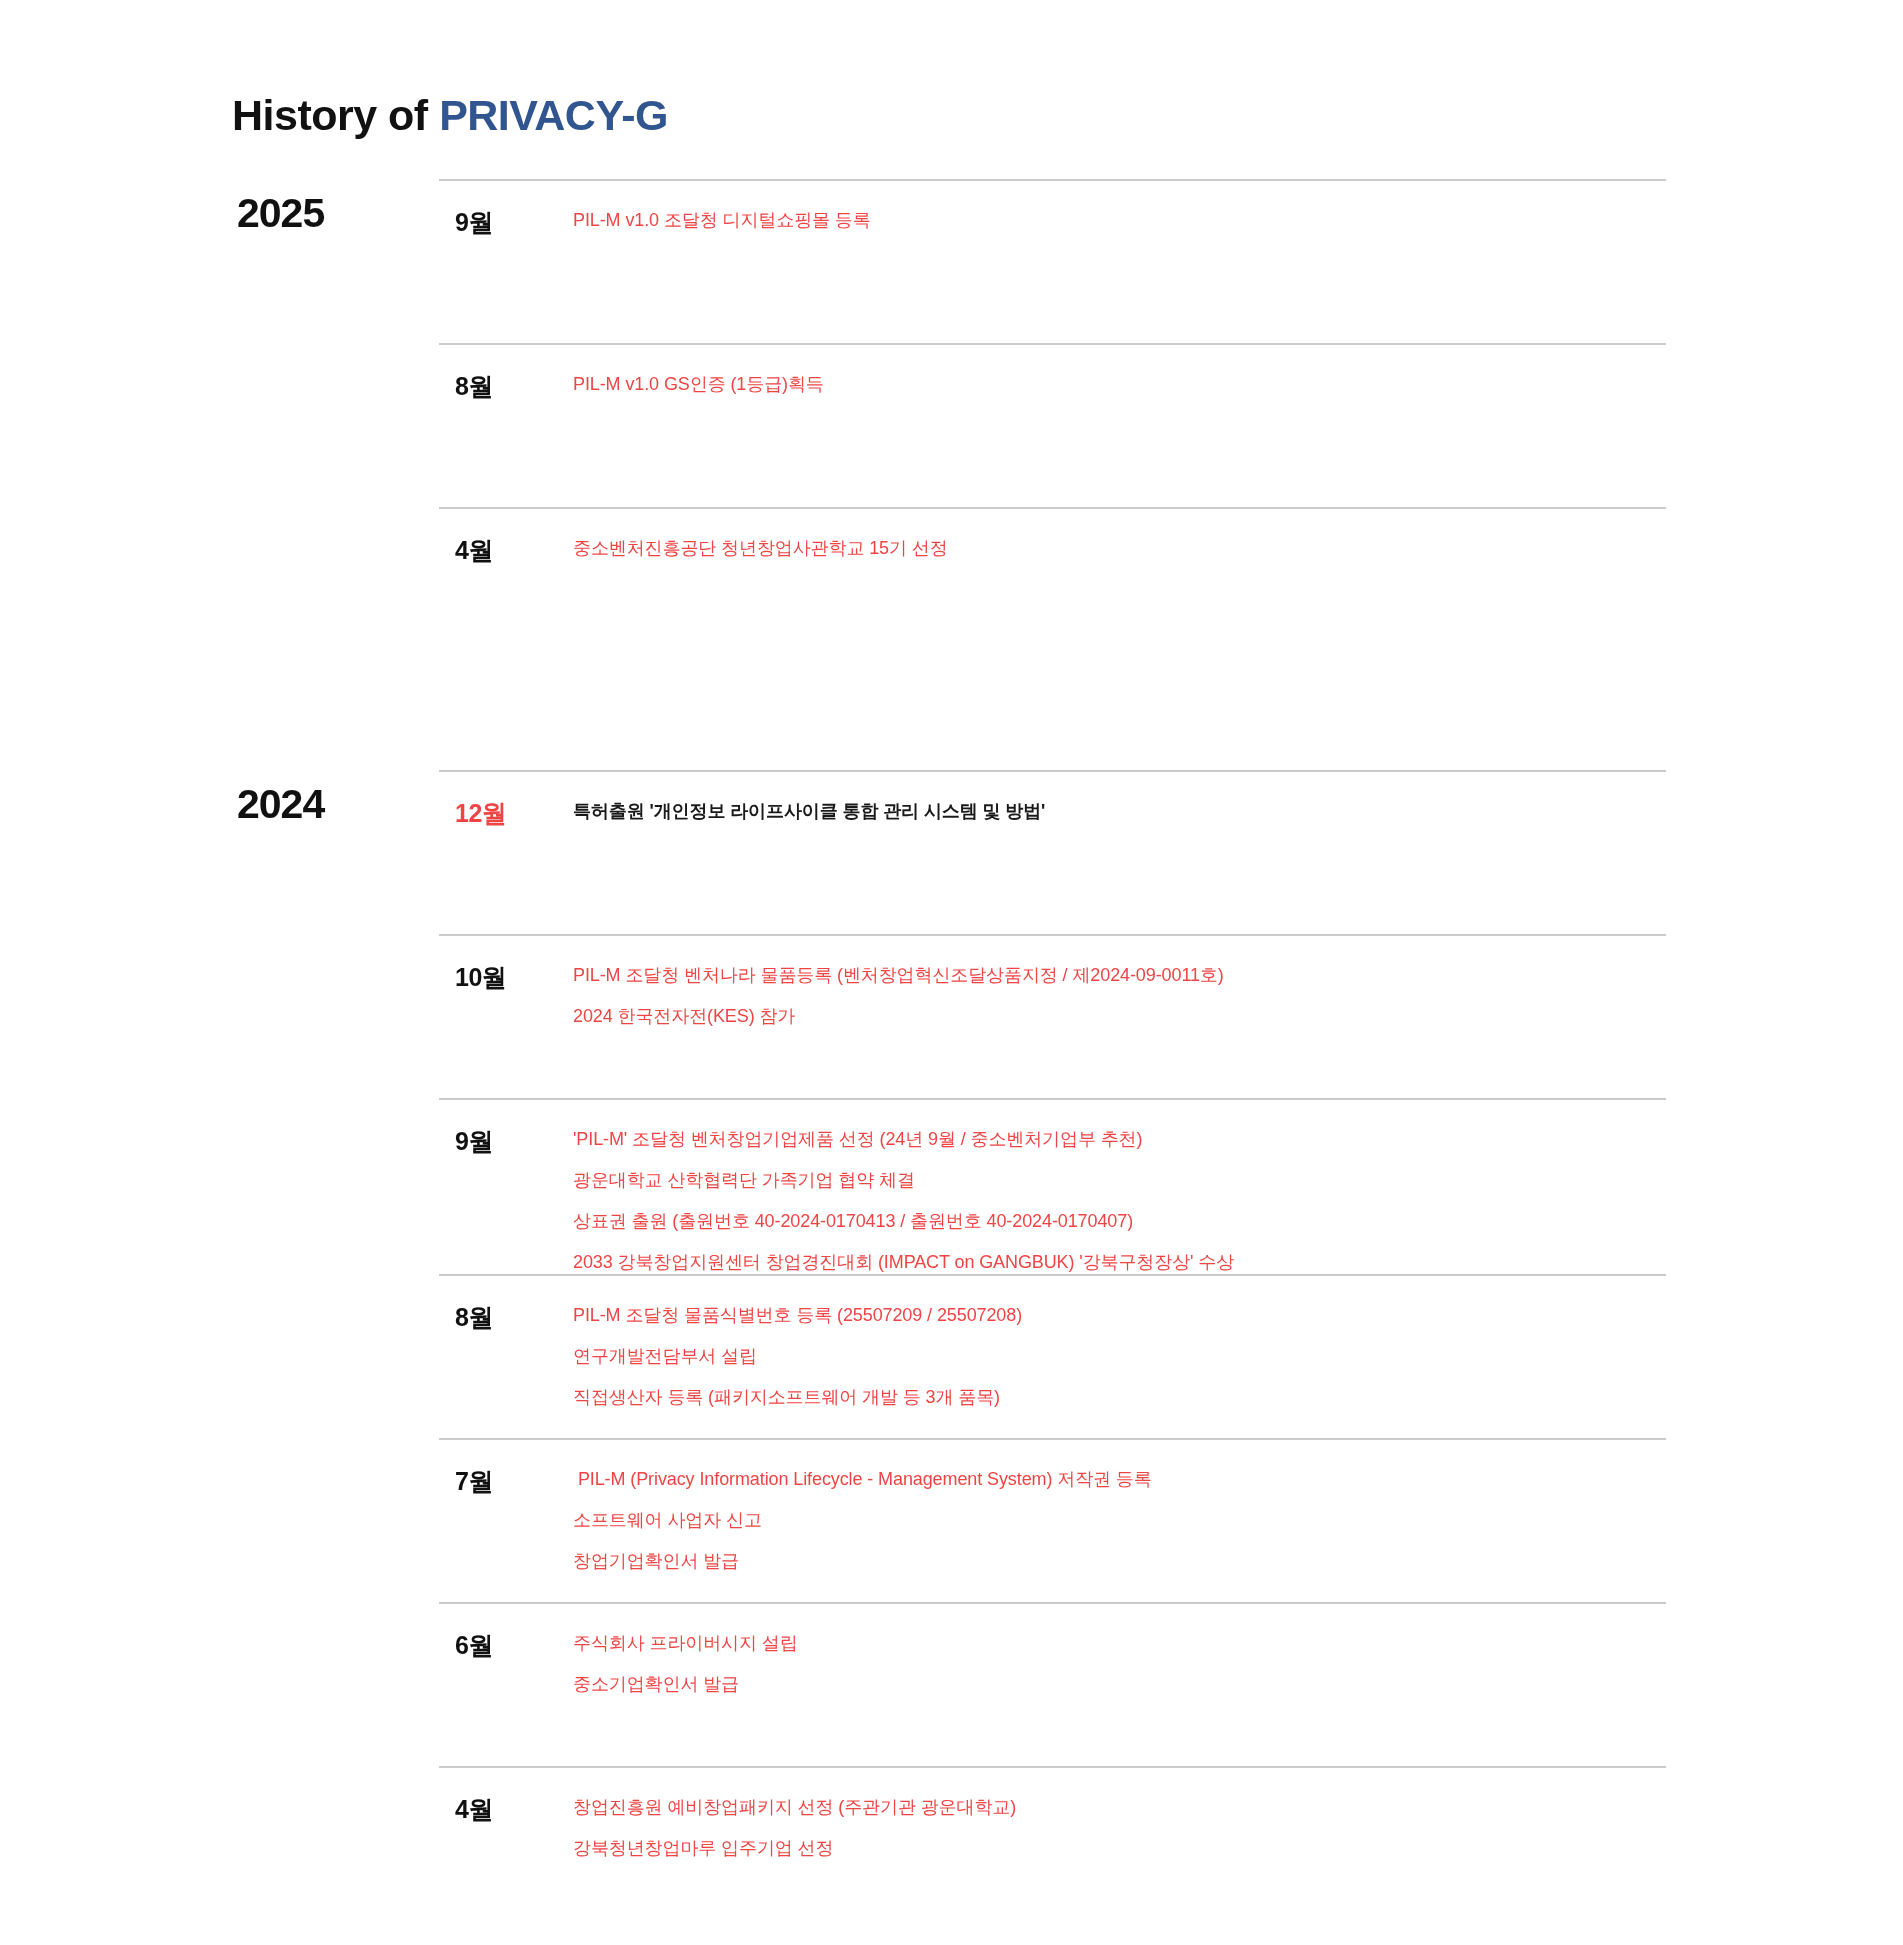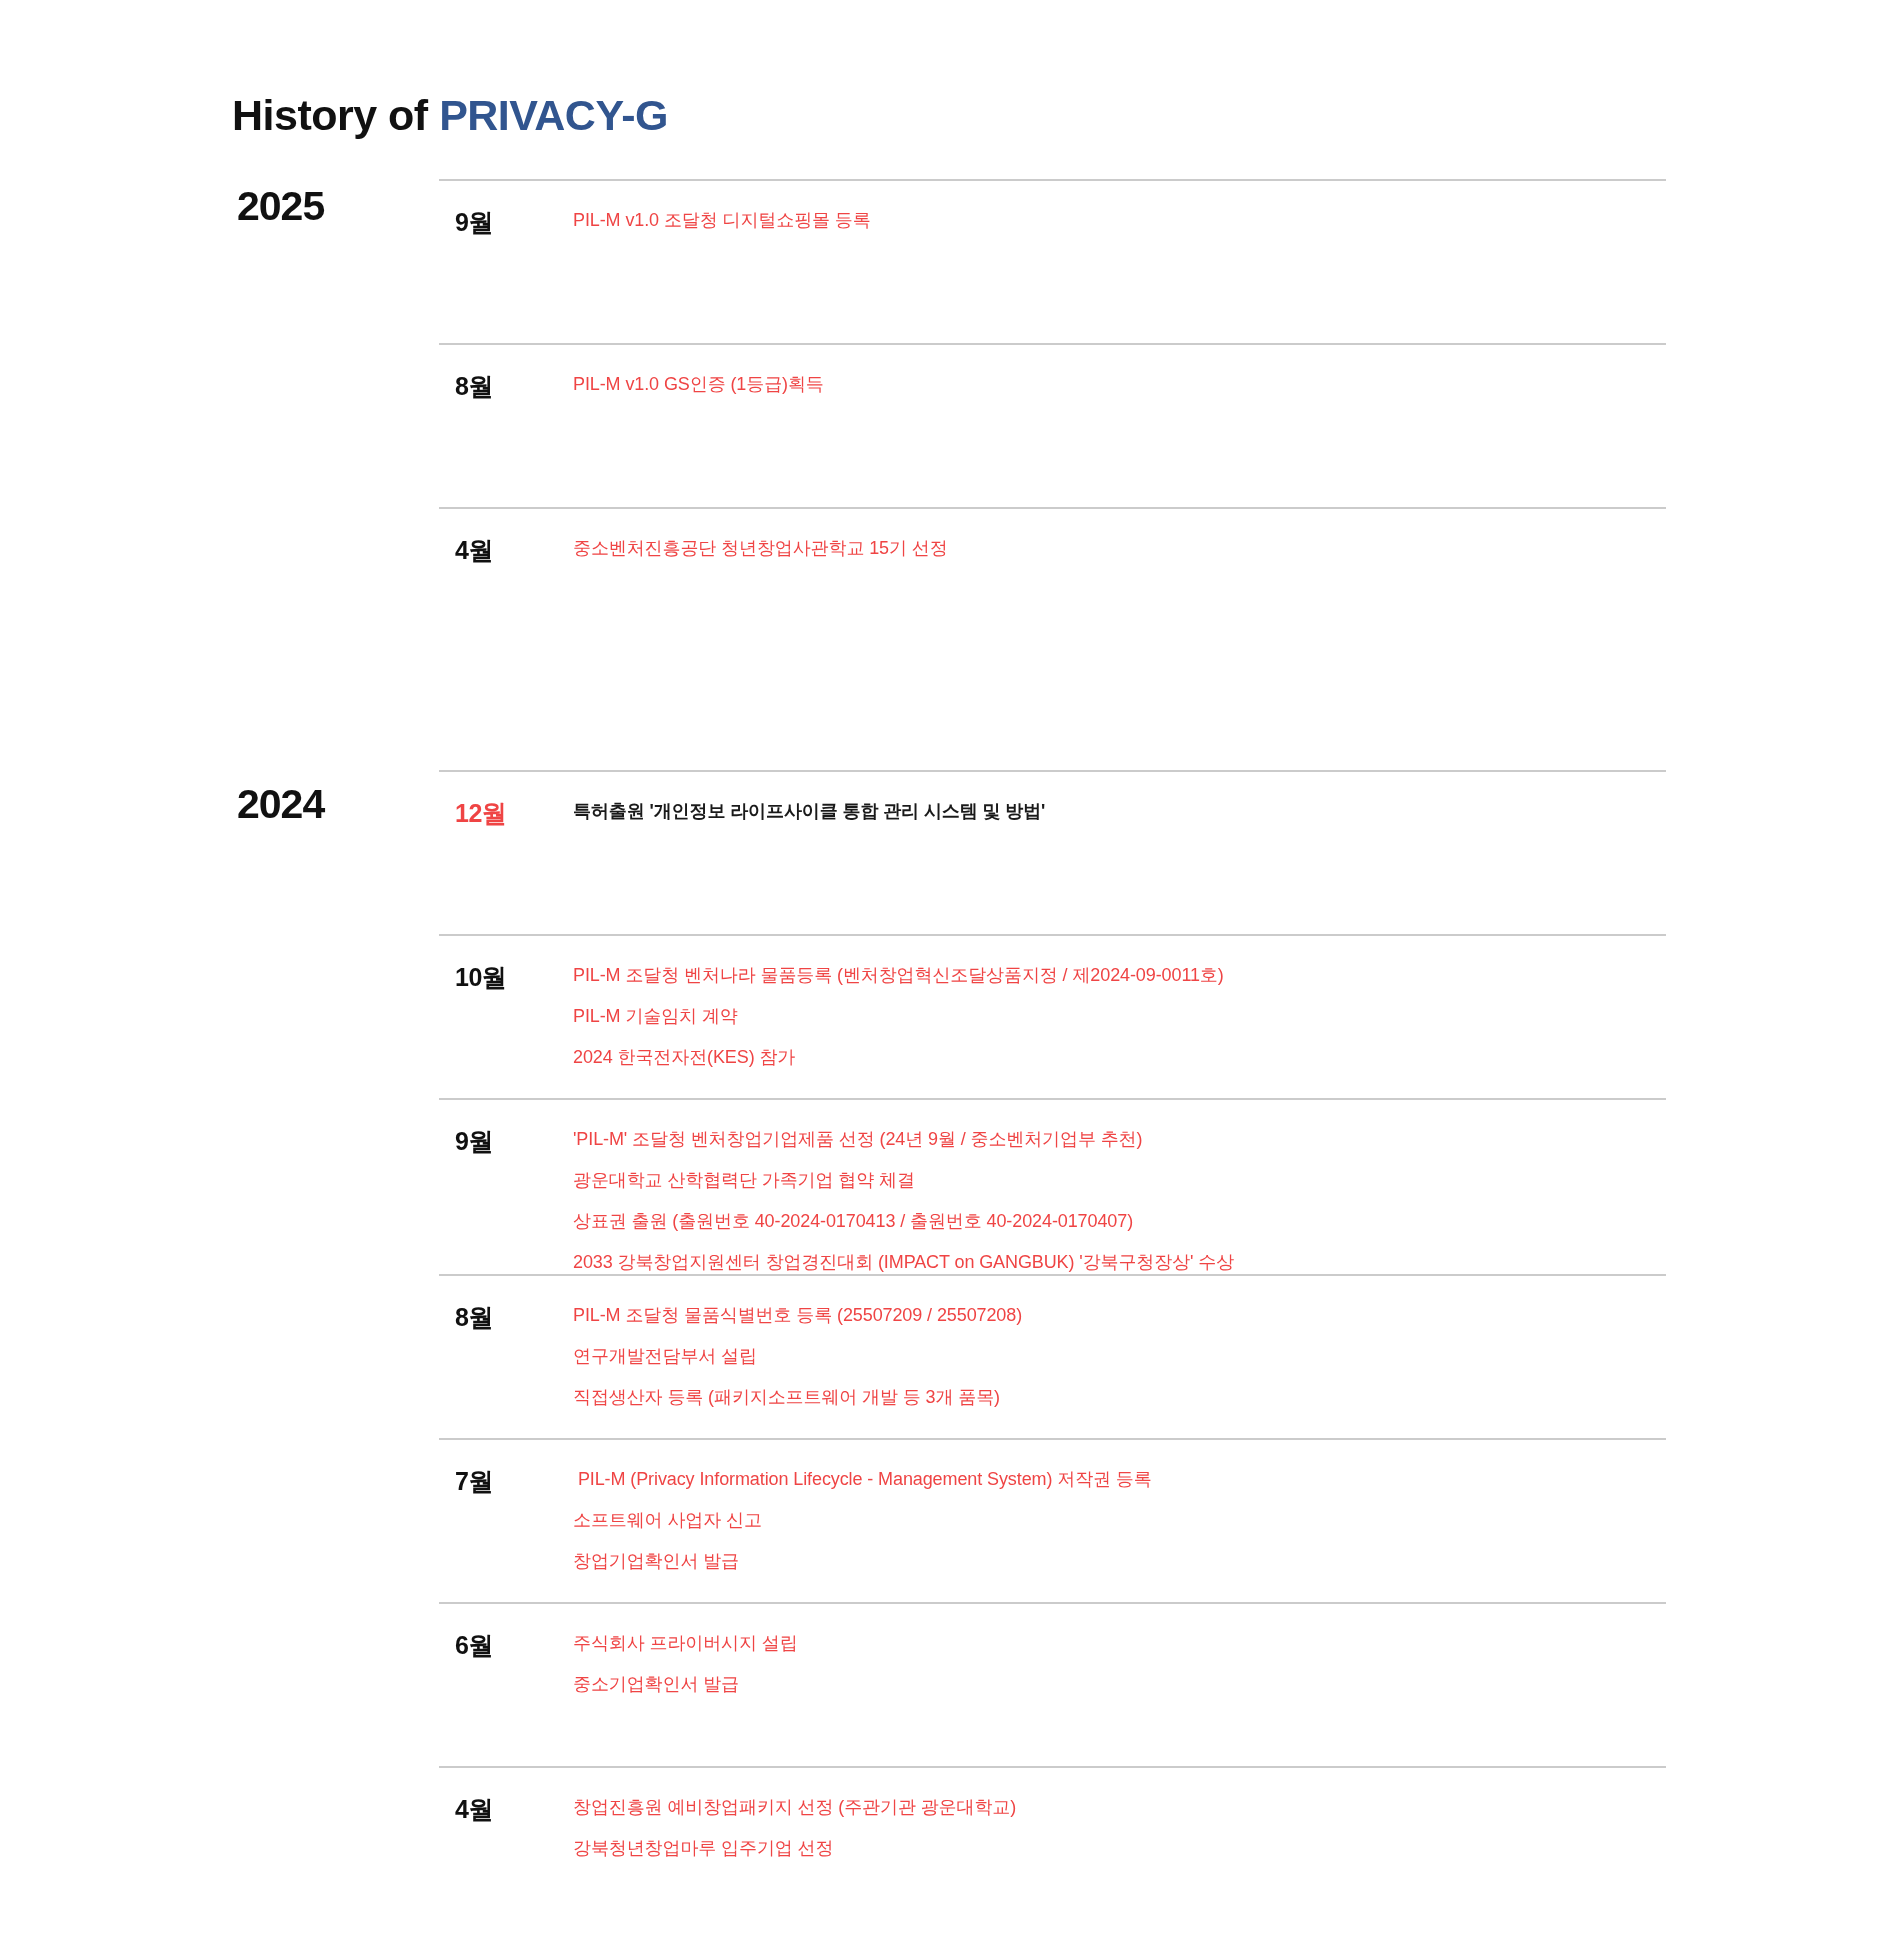--- a/index.html
+++ b/index.html
@@ -121,21 +121,21 @@
 <body>
 
 <div class="page">
 
   <h1 class="page-title">
     <span>History of </span><span class="brand">PRIVACY-G</span>
   </h1>
 
   <div class="timeline" id="timeline-root">
       <div class="year-group">
-        <div class="year-label" style="top: 7px;">2025</div>
+        <div class="year-label" style="top: 14px;">2025</div>
         <div class="month-row">
           <div class="month-label">9월</div>
           <div class="entries">
             <div class="entry-line">PIL-M v1.0 조달청 디지털쇼핑몰 등록</div>
           </div>
         </div>
         <div class="month-row">
           <div class="month-label">8월</div>
           <div class="entries">
             <div class="entry-line">PIL-M v1.0 GS인증 (1등급)획득</div>
@@ -154,21 +154,20 @@
         <div class="month-row">
           <div class="month-label accent">12월</div>
           <div class="entries">
             <div class="entry-line strong">특허출원 '개인정보 라이프사이클 통합 관리 시스템 및 방법'</div>
           </div>
         </div>
         <div class="month-row">
           <div class="month-label">10월</div>
           <div class="entries">
             <div class="entry-line">PIL-M 조달청 벤처나라 물품등록 (벤처창업혁신조달상품지정 / 제2024-09-0011호)</div>
-            <div class="entry-line">PIL-M 기술임치 계약</div>
             <div class="entry-line">2024 한국전자전(KES) 참가</div>
           </div>
         </div>
         <div class="month-row">
           <div class="month-label">9월</div>
           <div class="entries">
             <div class="entry-line">'PIL-M' 조달청 벤처창업기업제품 선정 (24년 9월 / 중소벤처기업부 추천)</div>
             <div class="entry-line">광운대학교 산학협력단 가족기업 협약 체결</div>
             <div class="entry-line">상표권 출원 (출원번호 40-2024-0170413 / 출원번호 40-2024-0170407)</div>
             <div class="entry-line">2033 강북창업지원센터 창업경진대회 (IMPACT on GANGBUK) '강북구청장상' 수상</div>

